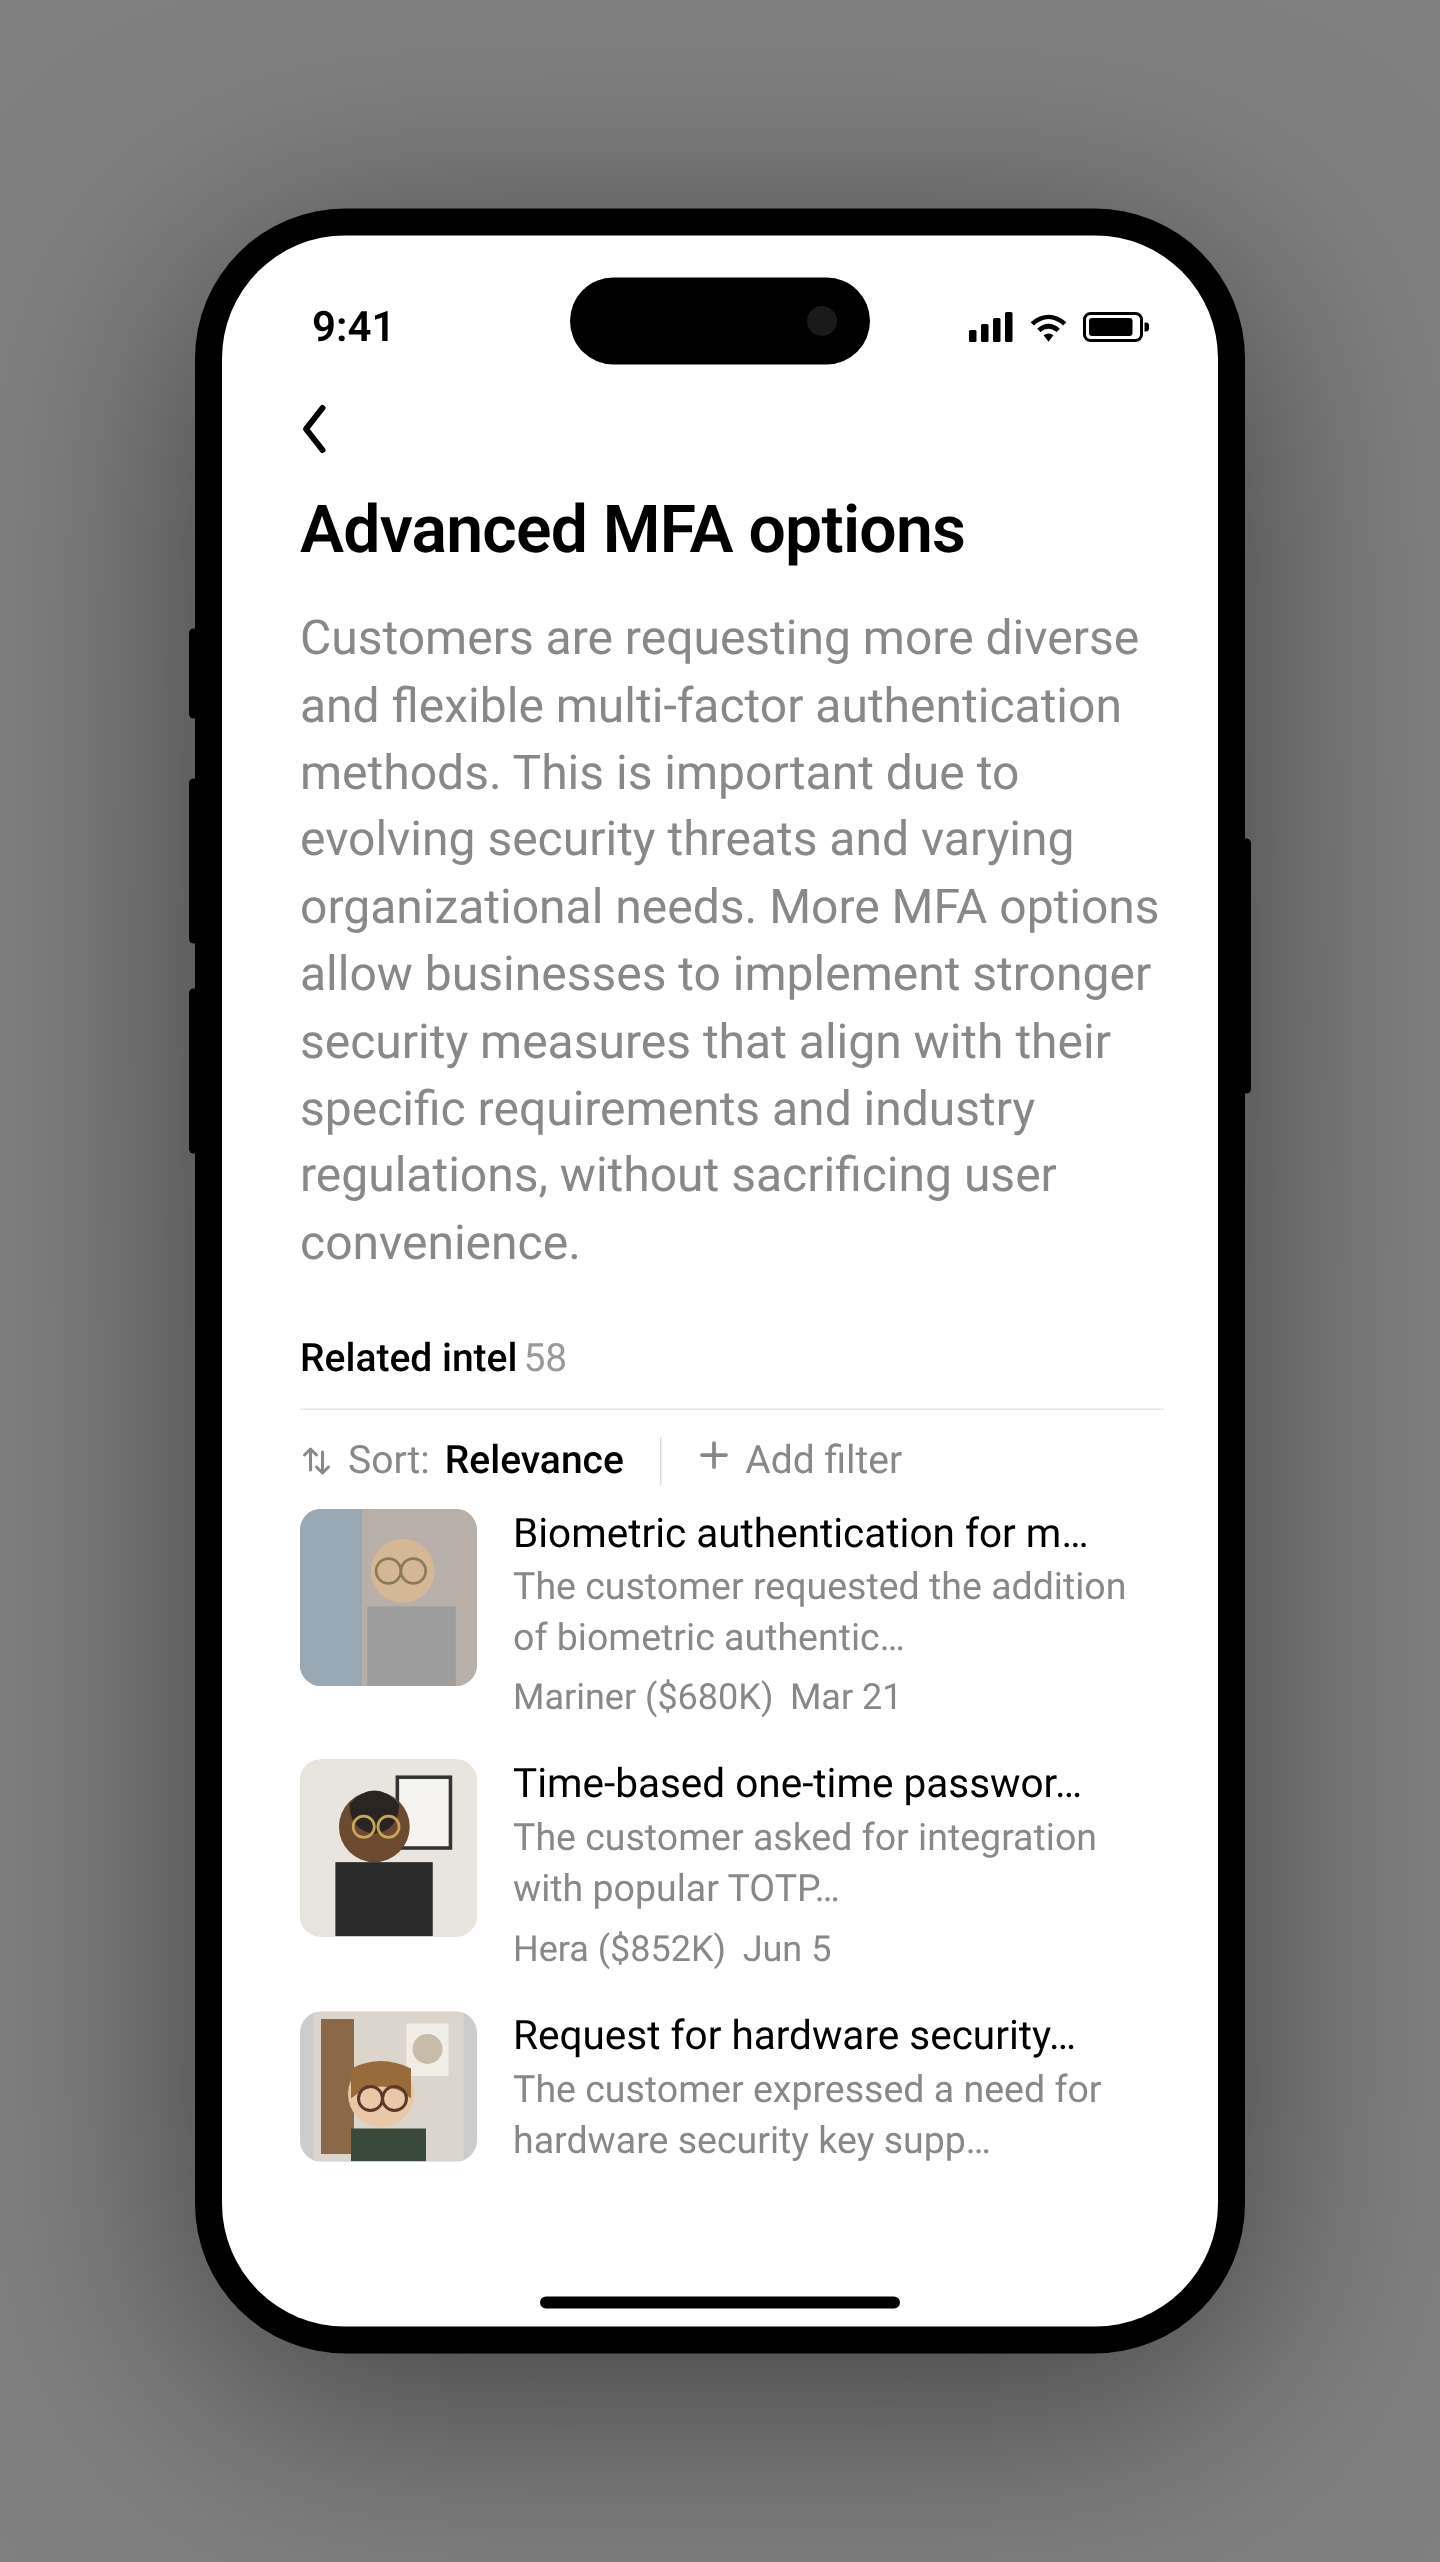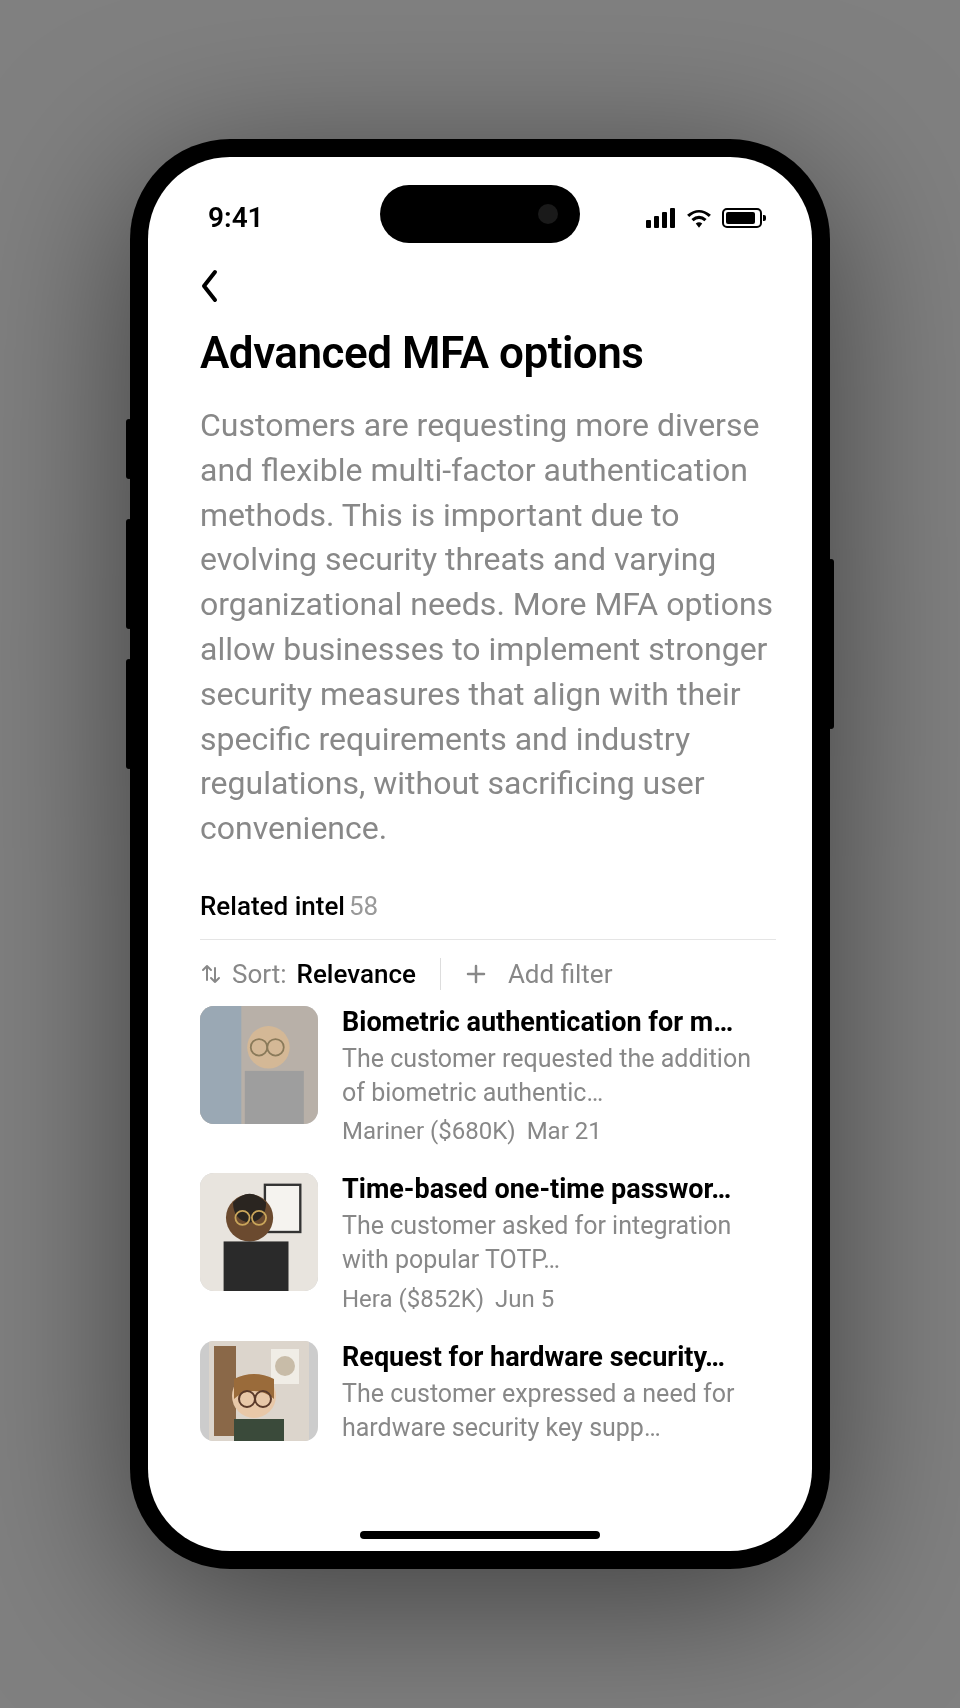--- a/index.html
+++ b/index.html
@@ -186,22 +186,22 @@
       color: #000;
       font-weight: 500;
     }
     .filter-divider {
       width: 1px;
       height: 32px;
       background: #ddd;
     }
     .add-filter {
       display: flex;
-      align-items: center;
-      gap: 21px;
+      align-items: flex-start;
+      gap: 10px;
       cursor: pointer;
     }
     .plus-icon {
       width: 22px;
       height: 22px;
       stroke: #888;
       stroke-width: 2.5;
       fill: none;
     }
     .add-filter-label {
@@ -225,21 +225,21 @@
       flex-shrink: 0;
       background: #ccc;
       overflow: hidden;
     }
     .intel-body {
       flex: 1;
       min-width: 0;
     }
     .intel-title {
       font-size: 27px;
-      font-weight: 700;
+      font-weight: 400;
       color: #000;
       white-space: nowrap;
       overflow: hidden;
       text-overflow: ellipsis;
       margin-bottom: 4px;
     }
     .intel-snippet {
       font-size: 25px;
       color: #888;
       line-height: 1.35;

